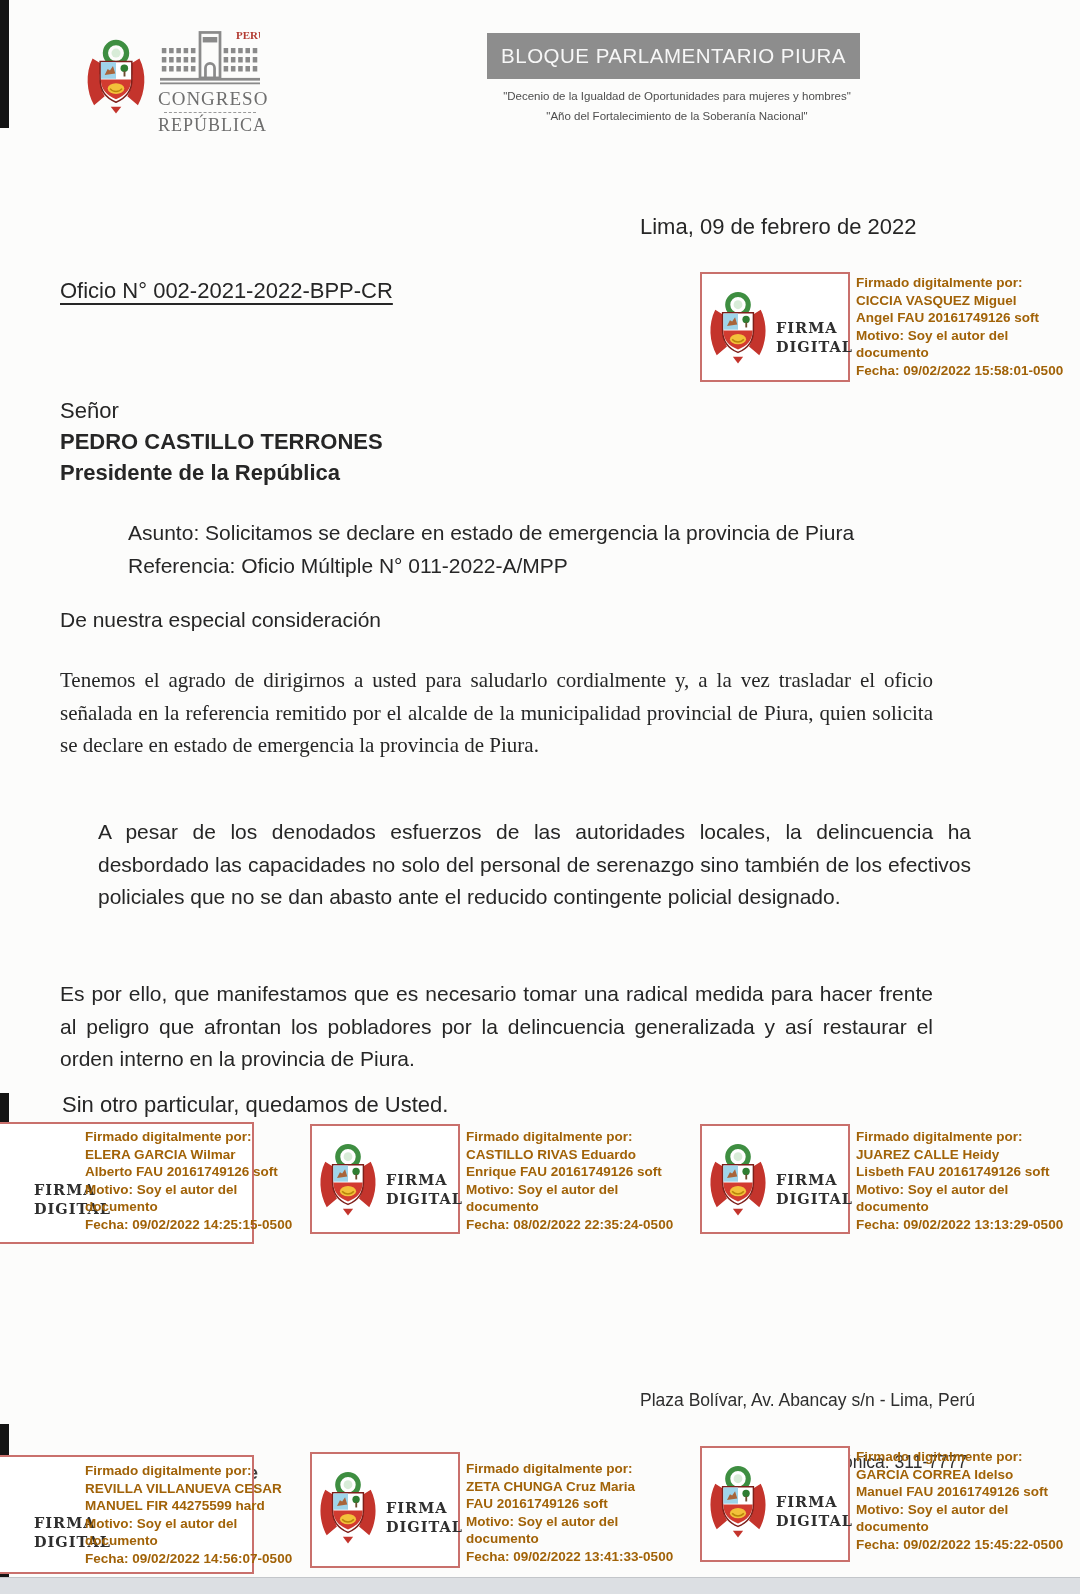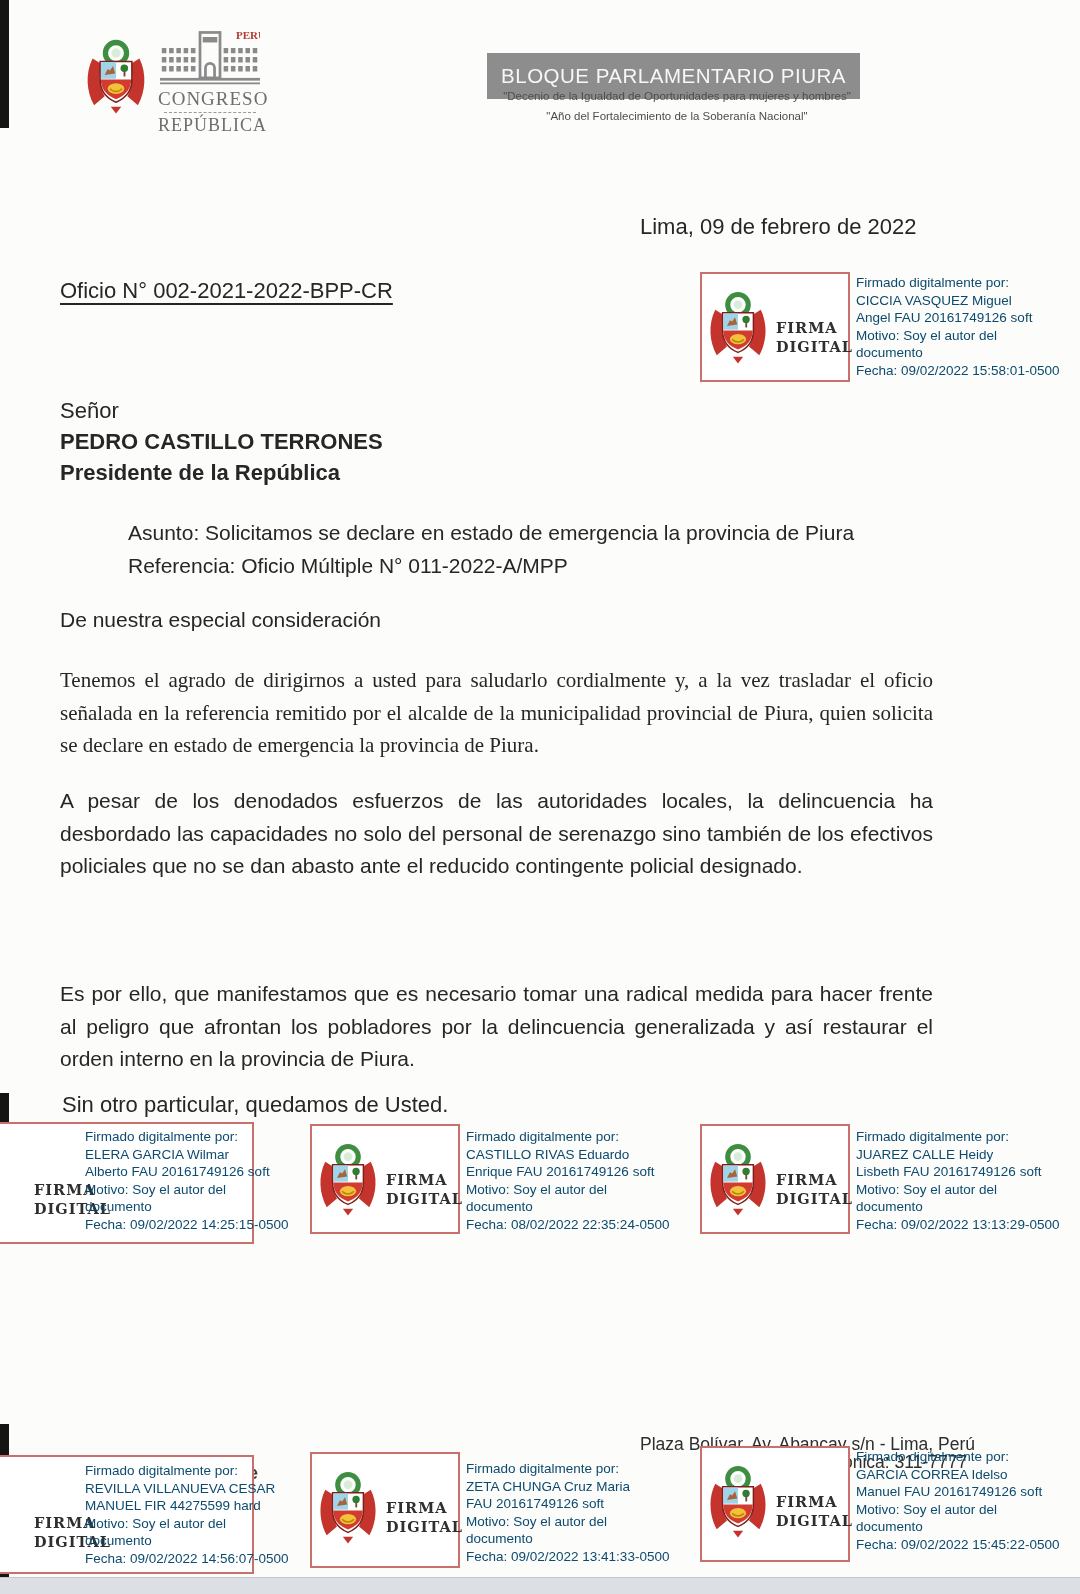--- a/index.html
+++ b/index.html
@@ -12,21 +12,21 @@
   .mark{position:absolute;left:0;width:9px;background:#141414;}
   
   .logo{position:absolute;left:82px;top:28px;width:180px;height:110px;}
   .logo .arms-sm{position:absolute;left:0;top:6px;width:68px;height:82px;}
   .logo-right{position:absolute;left:76px;top:0;width:104px;text-align:center;}
   .logo-right svg{width:100px;height:58px;display:block;margin:0 auto;}
   .logo-congreso{font-family:"Liberation Serif",serif;font-size:19px;color:#6e6e6e;letter-spacing:1px;margin-top:2px;}
   .logo-divider{border-top:1px dashed #9a9a9a;margin:2px 6px;}
   .logo-republica{font-family:"Liberation Serif",serif;font-size:18px;color:#6e6e6e;letter-spacing:1px;}
   .banner{
-    position:absolute;left:487px;top:53px;width:373px;height:46px;
+    position:absolute;left:487px;top:33px;width:373px;height:46px;
     background:#8d8d8d;color:#f7f7f7;font-size:20.5px;letter-spacing:.5px;
     text-align:center;line-height:46px;
   }
   .motto{position:absolute;left:477px;width:400px;text-align:center;color:#4d4d4d;font-size:11.5px;}
   
   .date{position:absolute;left:640px;top:214px;font-size:22px;}
   .oficio{position:absolute;left:60px;top:278px;font-size:22px;text-decoration:underline;text-underline-offset:5px;text-decoration-thickness:2px;}
   .recipient{position:absolute;left:60px;top:368px;font-size:22px;line-height:31px;margin-top:27px;}
   .recipient .b{font-weight:bold;}
   .subject-block{position:absolute;left:128px;top:516px;font-size:21px;line-height:33px;width:810px;}
@@ -36,21 +36,21 @@
   
   .stamp{position:absolute;}
   .sbox{position:relative;width:146px;height:106px;border:2px solid #c9706c;background:#fff;}
   .sbox .arms{position:absolute;left:3px;top:5px;width:66px;height:94px;}
   .slabel{
     position:absolute;left:74px;top:44px;
     font-family:"DejaVu Serif",serif;font-weight:bold;font-size:14.5px;
     letter-spacing:1px;color:#2f2f2f;line-height:19px;
   }
   .slabel span{display:block;}
-  .stext{position:absolute;font-size:13.5px;line-height:17.6px;color:#0c4a6e;white-space:nowrap;}
+  .stext{position:absolute;font-size:13.5px;line-height:17.6px;color:#a16207;white-space:nowrap;font-weight:bold;}
   .stamp.cut .sbox{width:312px;height:118px;}
   .stamp.cut .slabel{left:94px;top:56px;}
   
   .foot{position:absolute;font-size:17.5px;color:#2e2e2e;}
   .strip{position:absolute;left:0;top:1577px;width:1080px;height:17px;background:#dcdfe3;border-top:1px solid #c3c6ca;}
 </style>
 </head>
 <body>
 
 <svg width="0" height="0" style="position:absolute" aria-hidden="true">
@@ -120,26 +120,26 @@
     <div class="b">Presidente de la República</div>
   </div>
 
   <div class="subject-block">
     <div>Asunto: Solicitamos se declare en estado de emergencia la provincia de Piura</div>
     <div>Referencia: Oficio Múltiple N° 011-2022-A/MPP</div>
   </div>
 
   <div class="btxt" style="top:604px;">De nuestra especial consideración</div>
   <div class="btxt" style="top:664px;font-family:Liberation Serif, serif;">Tenemos el agrado de dirigirnos a usted para saludarlo cordialmente y, a la vez trasladar el oficio señalada en la referencia remitido por el alcalde de la municipalidad provincial de Piura, quien solicita se declare en estado de emergencia la provincia de Piura.</div>
-  <div class="btxt" style="top:785px;">A pesar de los denodados esfuerzos de las autoridades locales, la delincuencia ha desbordado las capacidades no solo del personal de serenazgo sino también de los efectivos policiales que no se dan abasto ante el reducido contingente policial designado.</div>
+  <div class="btxt" style="top:816px;margin-left:38px;">A pesar de los denodados esfuerzos de las autoridades locales, la delincuencia ha desbordado las capacidades no solo del personal de serenazgo sino también de los efectivos policiales que no se dan abasto ante el reducido contingente policial designado.</div>
   <div class="btxt" style="top:978px;">Es por ello, que manifestamos que es necesario tomar una radical medida para hacer frente al peligro que afrontan los pobladores por la delincuencia generalizada y así restaurar el orden interno en la provincia de Piura.</div>
   <div class="closing">Sin otro particular, quedamos de Usted.</div>
   <div class="farewell">Atentamente</div>
 
-  <div class="foot" style="left:640px;top:1390px;margin-top:44px;">Plaza Bolívar, Av. Abancay s/n - Lima, Perú</div>
+  <div class="foot" style="left:640px;top:1390px;">Plaza Bolívar, Av. Abancay s/n - Lima, Perú</div>
   <div class="foot" style="left:745px;top:1452px;">Central Telefónica: 311-7777</div>
   <div class="foot" style="left:72px;top:1463px;font-weight:bold;color:#3c3c3c;">www.congreso.gob.pe</div>
 
   <div class="stamp" style="left:700px;top:272px;">
     <div class="sbox">
       <svg class="arms">
           <use href="#arms-sym"></use>
         </svg>
       <div class="slabel">
           <span>FIRMA</span>

